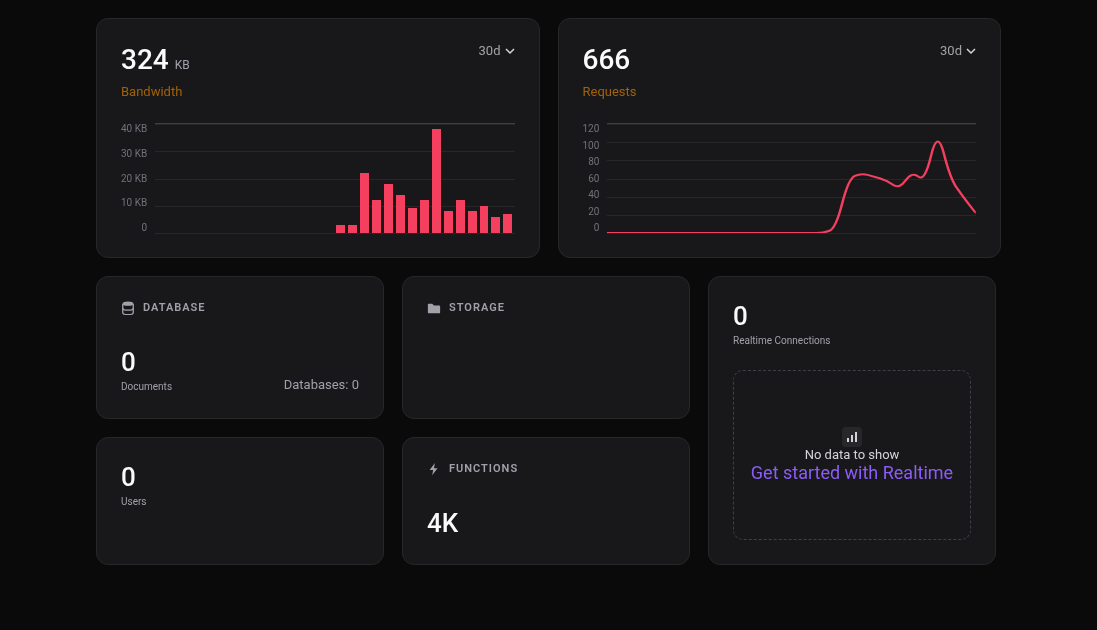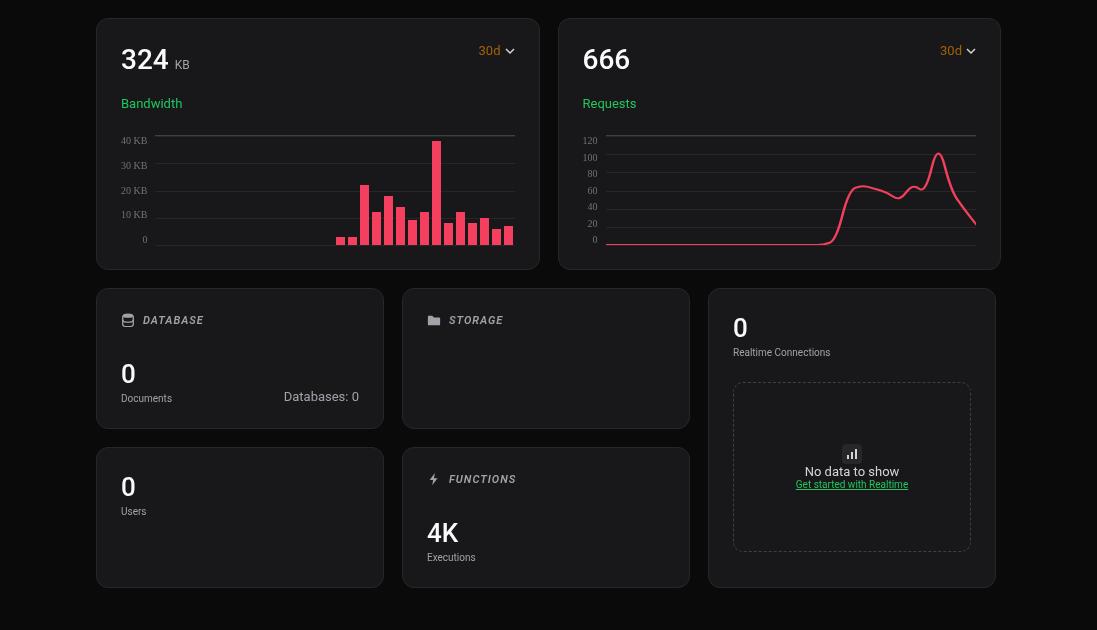--- a/index.html
+++ b/index.html
@@ -43,26 +43,26 @@
       align-items: baseline;
       gap: 6px;
     }
     .metric-unit {
       font-size: 12px;
       color: #a1a1aa;
       font-weight: 400;
     }
     .metric-label {
       font-size: 13px;
-      color: #22c55e;
-      margin-top: 20px;
+      color: #a16207;
+      margin-top: 8px;
     }
     .period-selector {
       font-size: 13px;
-      color: #a16207;
+      color: #a3a3a3;
       display: flex;
       align-items: center;
       gap: 4px;
       cursor: pointer;
       margin-left: 17px;
     }
     .chevron-down {
       width: 10px;
       height: 10px;
     }
@@ -73,21 +73,20 @@
       height: 110px;
     }
     .y-axis {
       display: flex;
       flex-direction: column;
       justify-content: space-between;
       font-size: 10px;
       color: #71717a;
       text-align: right;
       height: 100%;
-      font-family: Liberation Serif, serif;
     }
     .chart-body {
       flex: 1;
       position: relative;
       border-top: 1px solid #3f3f46;
     }
     .gridline {
       position: absolute;
       left: 0;
       right: 0;
@@ -111,29 +110,28 @@
       min-height: 0;
     }
     .line-chart {
       position: absolute;
       inset: 0;
       width: 100%;
       height: 100%;
     }
     .section-header {
       display: flex;
-      align-items: flex-end;
+      align-items: flex-start;
       gap: 8px;
       text-transform: uppercase;
       letter-spacing: 1px;
       font-size: 11px;
       font-weight: 600;
       color: #a1a1aa;
       margin-bottom: 32px;
-      font-style: italic;
     }
     .icon-sm {
       width: 14px;
       height: 14px;
       fill: #a1a1aa;
     }
     .card-footer {
       display: flex;
       justify-content: space-between;
       align-items: flex-end;
@@ -177,23 +175,22 @@
       display: flex;
       align-items: center;
       justify-content: center;
       padding: 4px;
     }
     .empty-title {
       font-size: 13px;
       color: #d4d4d8;
     }
     .empty-link {
-      font-size: 10px;
-      color: #22c55e;
-      text-decoration: underline;
+      font-size: 18px;
+      color: #8b5cf6;
       cursor: pointer;
     }
     .row-bottom {
       display: grid;
       grid-template-columns: 288px 288px 288px;
       gap: 18px;
     }
   </style>
 </head>
 <body>
@@ -361,16 +358,15 @@
 
   <div class="card">
     <div class="section-header">
       <svg class="icon-sm" viewBox="0 0 16 16">
           <path d="M9 1L3 9h4l-1 6 6-8H8l1-6z"></path>
         </svg>
       <span>Functions</span>
     </div>
     <div>
       <div class="big-number">4K</div>
-      <div class="sub-label">Executions</div>
     </div>
   </div>
 </div>
 
 </body></html>

